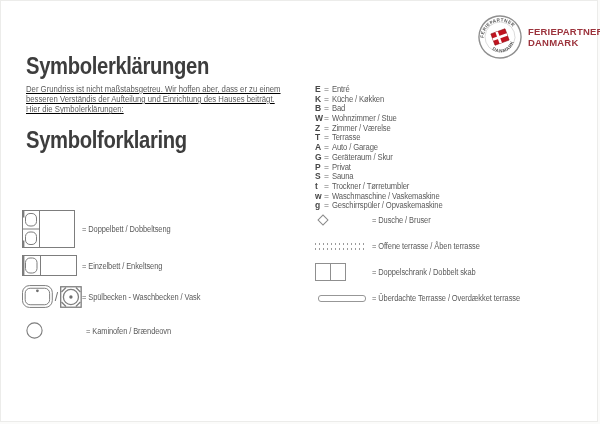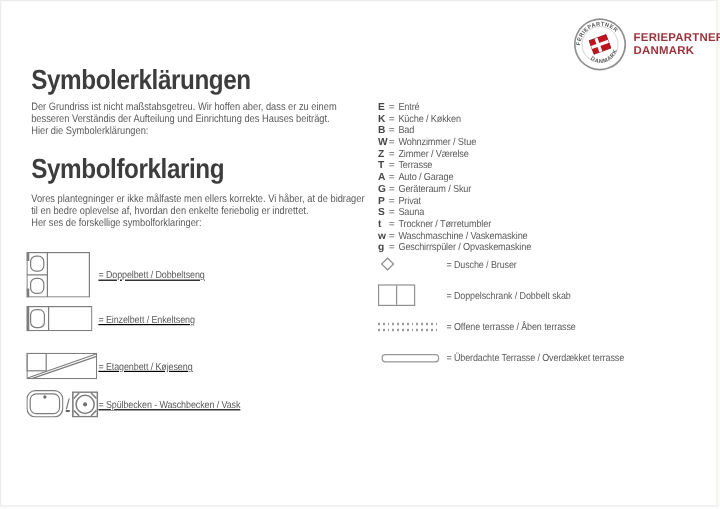--- a/index.html
+++ b/index.html
@@ -14,38 +14,38 @@
   }
   
   .title{
     position:absolute;left:25px;margin:0;font-size:23px;font-weight:700;
     color:#3d3d3d;letter-spacing:-0.4px;white-space:nowrap;
     transform:scaleX(0.88);transform-origin:0 50%;
   }
   .title.de{top:52px;}
   .title.dk{top:126px;}
   .para{position:absolute;left:25px;margin:0;}
-  .para.de{top:83px;}
+  .para.de{top:83px;text-decoration:underline;}
   .para.dk{top:159px;}
   .para span{
     display:block;font-size:9px;line-height:10.2px;color:#5a5a5a;
     white-space:nowrap;transform:scaleX(0.86);transform-origin:0 50%;
   }
   
   .codes{position:absolute;left:314px;top:83px;}
   .code-row{display:flex;align-items:baseline;height:9.7px;font-size:8.5px;letter-spacing:-0.15px;}
   .code-row .code{width:9px;font-weight:700;color:#474747;flex:none;}
   .code-row .eq{width:8px;color:#6a6a6a;flex:none;}
   .code-row .lbl{color:#5a5a5a;white-space:nowrap;transform:scaleX(0.9);transform-origin:0 50%;}
   
   .sym-label{
     font-size:8.5px;color:#5a5a5a;white-space:nowrap;letter-spacing:-0.1px;
     transform:scaleX(0.88);transform-origin:0 50%;
   }
-  .beds{position:absolute;left:21px;top:209px;text-decoration:underline;}
+  .beds{position:absolute;left:21px;top:209px;}
   .bed-row{display:flex;align-items:center;}
   .bed-row .icon-cell{width:60px;flex:none;display:flex;align-items:center;}
   .facilities{position:absolute;left:314px;top:206px;}
   .fac-row{display:flex;align-items:center;height:26px;}
   .fac-row .icon-cell{width:57px;flex:none;display:flex;align-items:center;}
   .slash{font-size:12px;color:#6f6f6f;margin:0 2px;}
   
   .diamond{width:6px;height:6px;border:1px solid #8a8a8a;transform:rotate(45deg);margin-left:4px;background:#fff;}
   .sq-single{width:13px;height:14px;border:1px solid #8f8f8f;background:#fff;}
   .sq-double{width:29px;height:16px;border:1px solid #8f8f8f;background:#fff;display:flex;}
@@ -91,25 +91,20 @@
   </div>
 
   <h1 class="title de">Symbolerklärungen</h1>
   <p class="para de">
     <span>Der Grundriss ist nicht maßstabsgetreu. Wir hoffen aber, dass er zu einem</span>
     <span>besseren Verständis der Aufteilung und Einrichtung des Hauses beiträgt.</span>
     <span>Hier die Symbolerklärungen:</span>
   </p>
 
   <h1 class="title dk">Symbolforklaring</h1>
-  <p class="para dk">
-    <span>Vores plantegninger er ikke målfaste men ellers korrekte. Vi håber, at de bidrager</span>
-    <span>til en bedre oplevelse af, hvordan den enkelte feriebolig er indrettet.</span>
-    <span>Her ses de forskellige symbolforklaringer:</span>
-  </p>
 
   <div class="codes">
     <div class="code-row">
         <b class="code">E</b>
         <span class="eq">=</span>
         <span class="lbl">Entré</span>
       </div>
     <div class="code-row">
         <b class="code">K</b>
         <span class="eq">=</span>
@@ -194,31 +189,20 @@
         <svg width="55" height="21" viewBox="0 0 55 21" fill="none" stroke="#7d7d7d" stroke-width="1">
           <rect x="0.5" y="0.5" width="54" height="20"></rect>
           <line x1="18.5" y1="0.5" x2="18.5" y2="20.5"></line>
           <rect x="3.5" y="3" width="11.5" height="15" rx="4.5"></rect>
           <line x1="1.3" y1="0" x2="1.3" y2="21" stroke-width="2.2"></line>
         </svg>
       </span>
       <span class="sym-label">= Einzelbett / Enkeltseng</span>
     </div>
 
-    <div class="bed-row" style="margin-top:18px">
-      <span class="icon-cell">
-        <svg width="59" height="22" viewBox="0 0 59 22" fill="none" stroke="#7d7d7d" stroke-width="1">
-          <rect x="0.5" y="0.5" width="58" height="21"></rect>
-          <rect x="0.5" y="0.5" width="16" height="14.5"></rect>
-          <line x1="1" y1="21" x2="58" y2="1"></line>
-          <line x1="4.5" y1="21.5" x2="58.5" y2="3"></line>
-        </svg>
-      </span>
-      <span class="sym-label">= Etagenbett / Køjeseng</span>
-    </div>
 
     <div class="bed-row" style="margin-top:9px">
       <span class="icon-cell">
         <svg width="31" height="23" viewBox="0 0 31 23" fill="none" stroke="#7d7d7d" stroke-width="1">
           <rect x="0.5" y="0.5" width="30" height="22" rx="7"></rect>
           <rect x="3.2" y="3.2" width="24.6" height="16.6" rx="5"></rect>
           <circle cx="15.5" cy="5.8" r="1.4" fill="#6f6f6f" stroke="none"></circle>
         </svg>
         <span class="slash">/</span>
         <svg width="22" height="22" viewBox="0 0 22 22" fill="none" stroke="#7d7d7d" stroke-width="1.3">
@@ -227,54 +211,62 @@
           <circle cx="11" cy="11" r="1.7" fill="#6f6f6f" stroke="none"></circle>
           <line x1="1.5" y1="6" x2="6" y2="1.5"></line>
           <line x1="16" y1="1.5" x2="20.5" y2="6"></line>
           <line x1="20.5" y1="16" x2="16" y2="20.5"></line>
           <line x1="6" y1="20.5" x2="1.5" y2="16"></line>
         </svg>
       </span>
       <span class="sym-label">= Spülbecken - Waschbecken / Vask</span>
     </div>
 
+    <div class="bed-row" style="margin-top:14px">
+      <span class="icon-cell" style="padding-left:4px">
+        <svg width="17" height="17" viewBox="0 0 17 17" fill="none" stroke="#7d7d7d" stroke-width="1.1">
+          <circle cx="8.5" cy="8.5" r="7.6"></circle>
+        </svg>
+      </span>
+      <span class="sym-label">= Kaminofen / Brændeovn</span>
+    </div>
 
   </div>
 
   <div class="facilities">
 
     <div class="fac-row">
       <span class="icon-cell">
           <span class="diamond"></span>
         </span>
       <span class="sym-label">= Dusche / Bruser</span>
     </div>
 
-
-    <div class="fac-row">
-      <span class="icon-cell">
-          <span class="sq-double">
-            <i></i>
-          </span>
-        </span>
-      <span class="sym-label">= Doppelschrank / Dobbelt skab</span>
-    </div>
 
     <div class="fac-row">
       <span class="icon-cell">
           <span class="dotted">
             <i></i>
             <i></i>
           </span>
         </span>
       <span class="sym-label">= Offene terrasse / Åben terrasse</span>
     </div>
 
     <div class="fac-row">
       <span class="icon-cell">
+          <span class="sq-double">
+            <i></i>
+          </span>
+        </span>
+      <span class="sym-label">= Doppelschrank / Dobbelt skab</span>
+    </div>
+
+    <div class="fac-row">
+      <span class="icon-cell">
           <span class="bar-covered"></span>
         </span>
       <span class="sym-label">= Überdachte Terrasse / Overdækket terrasse</span>
     </div>
 
 
 
   </div>
 
 </div>

